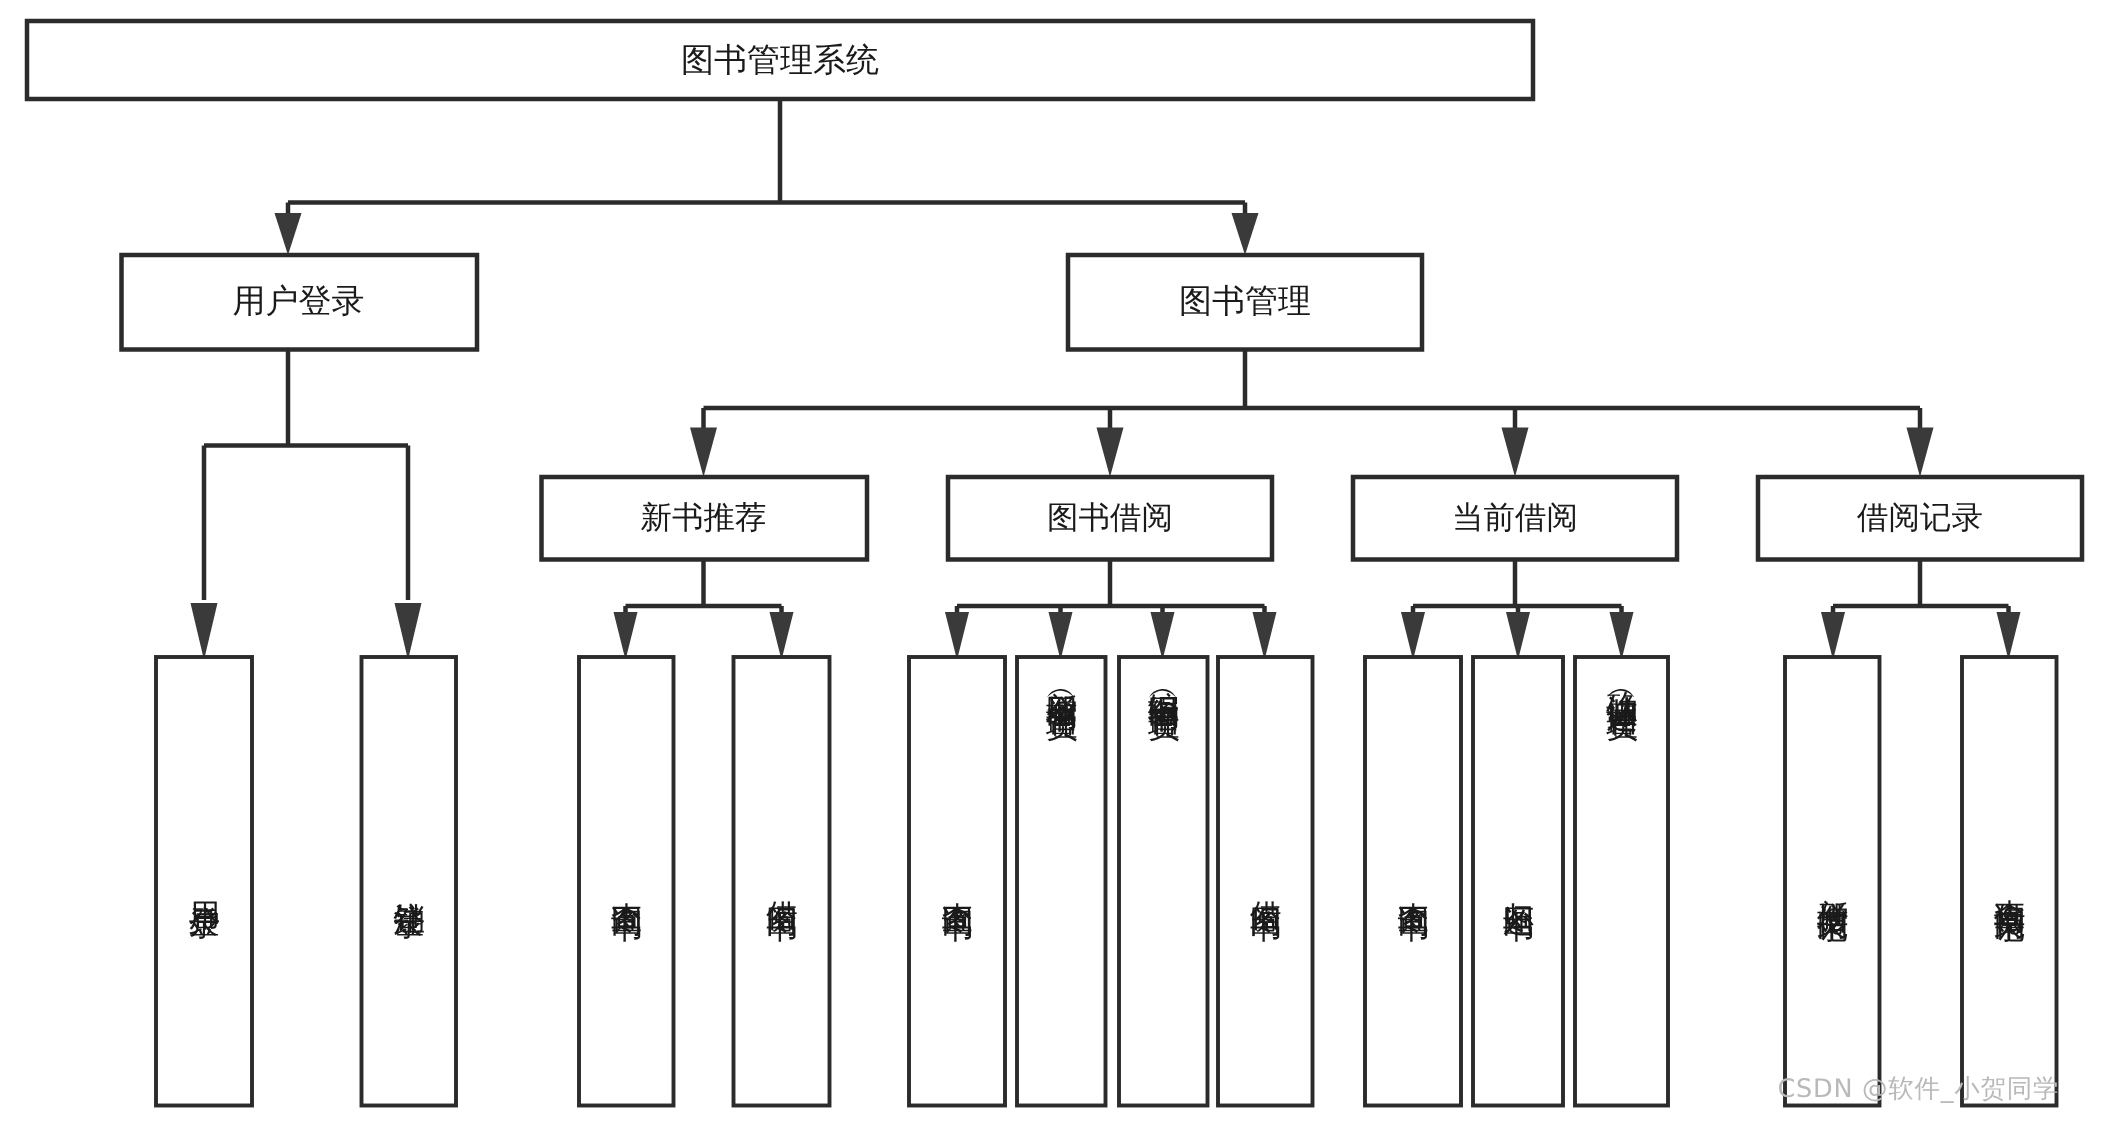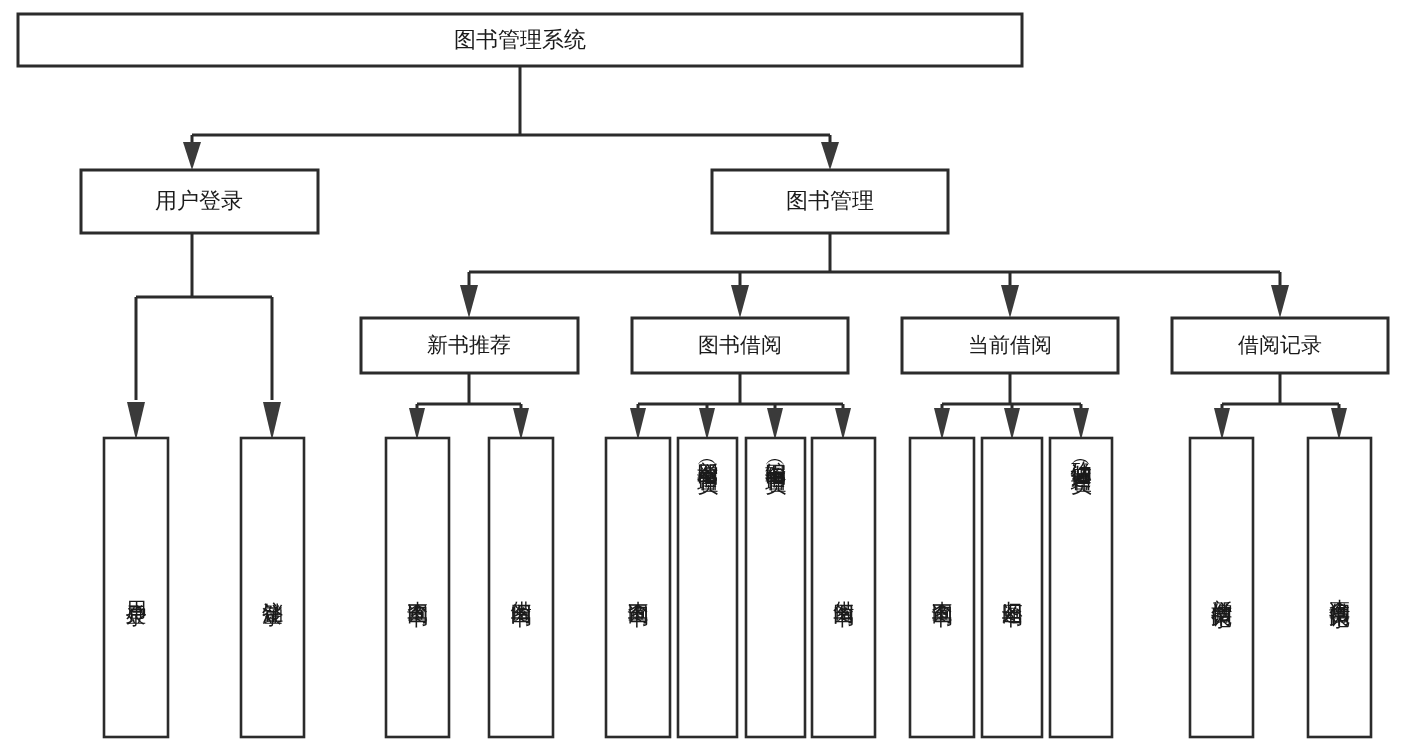--- a/index.html
+++ b/index.html
@@ -257,14 +257,15 @@
   </div>
 
   <div class="leaf-label-wrap" style="left:1190px; top:438px; width:63px; height:299px;">
     <span class="leaf-label">新增借阅记录</span>
   </div>
 
   <div class="leaf-label-wrap" style="left:1308px; top:438px; width:63px; height:299px;">
     <span class="leaf-label">查询借阅记录</span>
   </div>
 
+  <div class="watermark">CSDN @软件_小贺同学</div>
 
 </div>
 
 </body></html>

